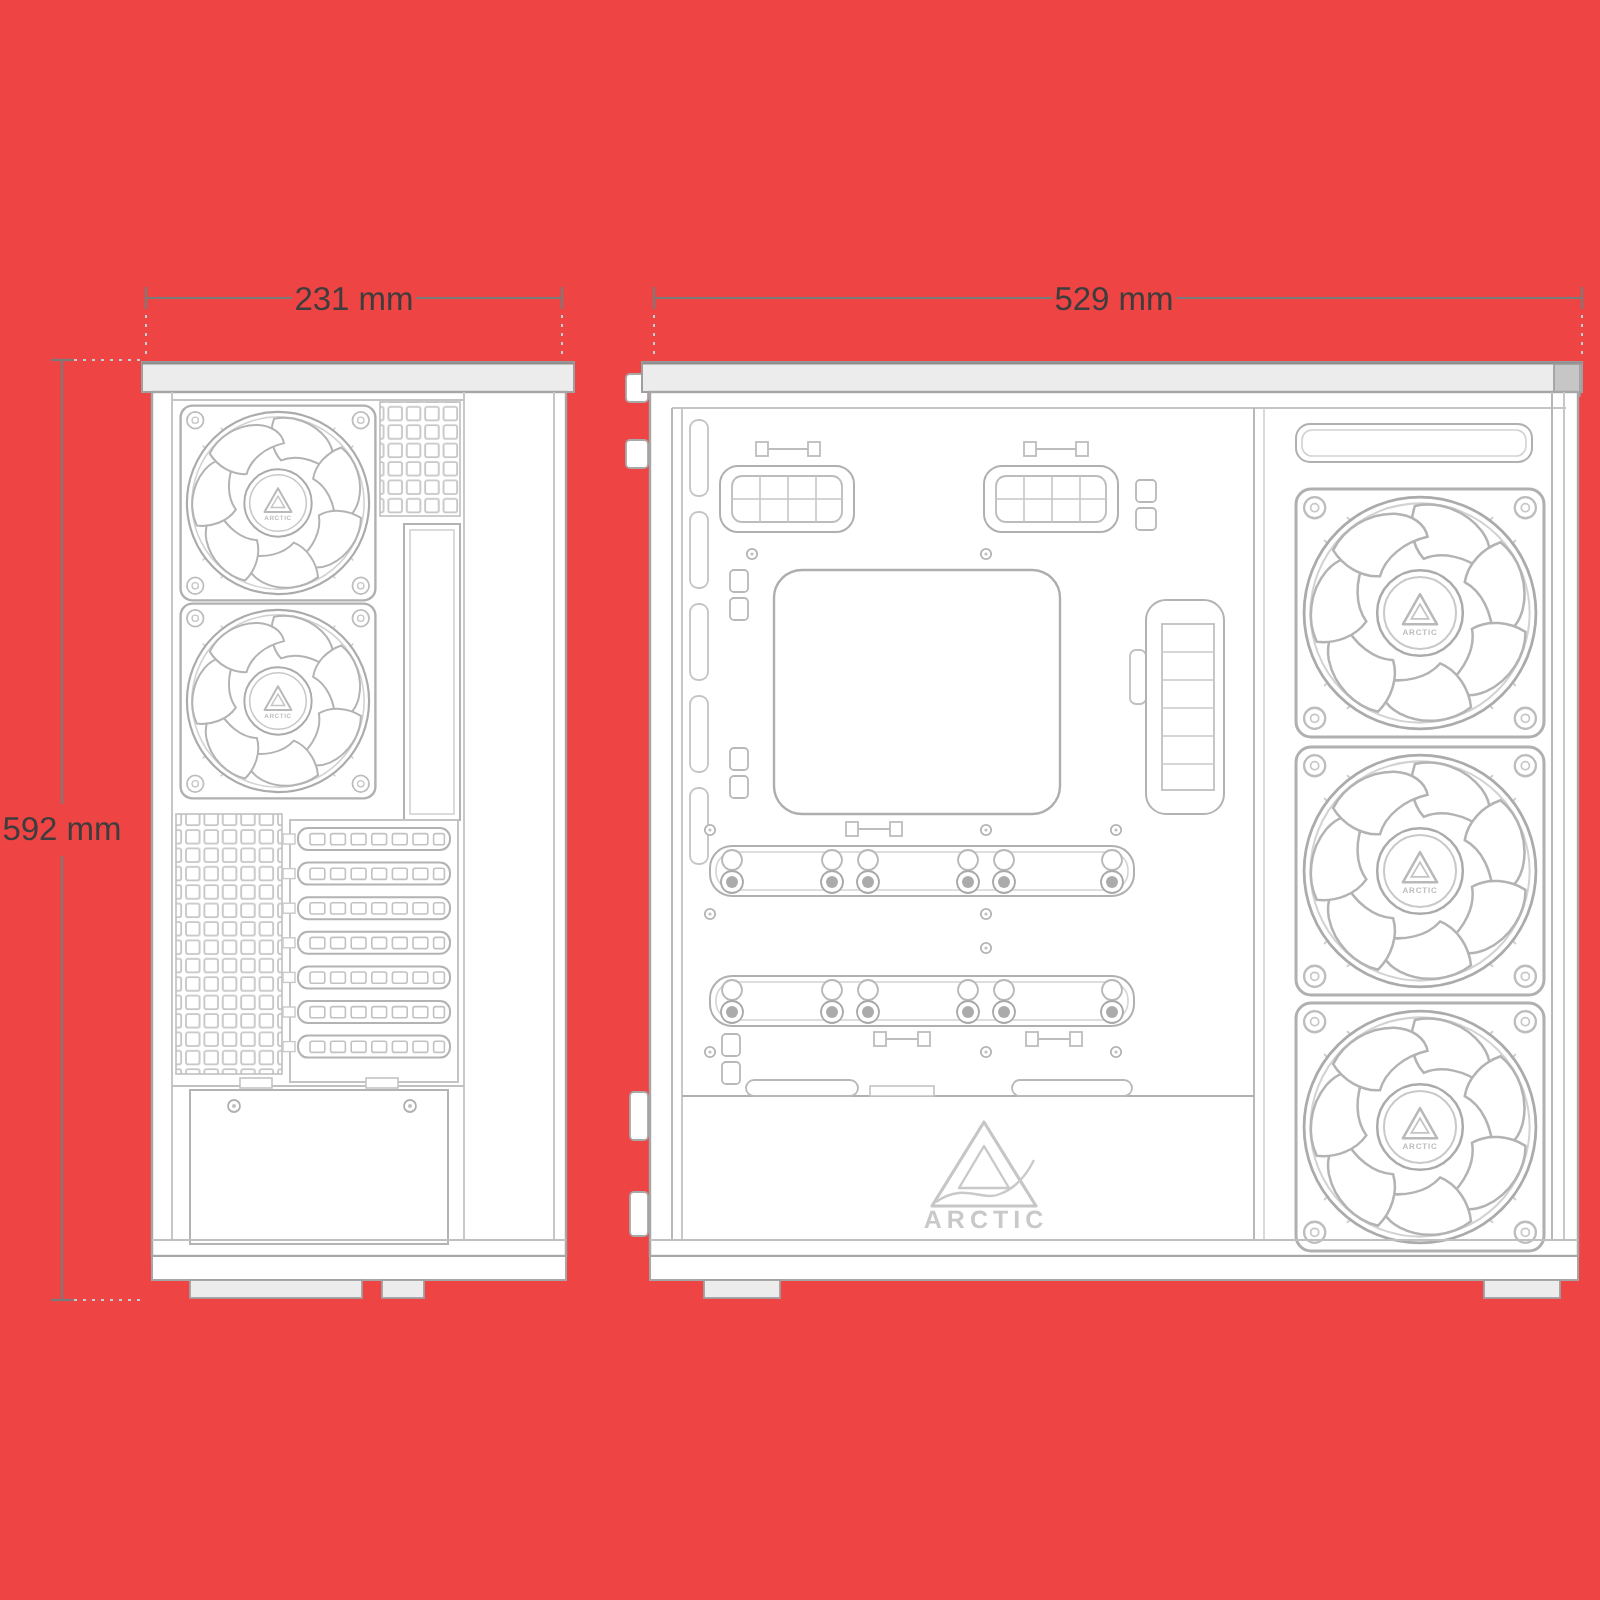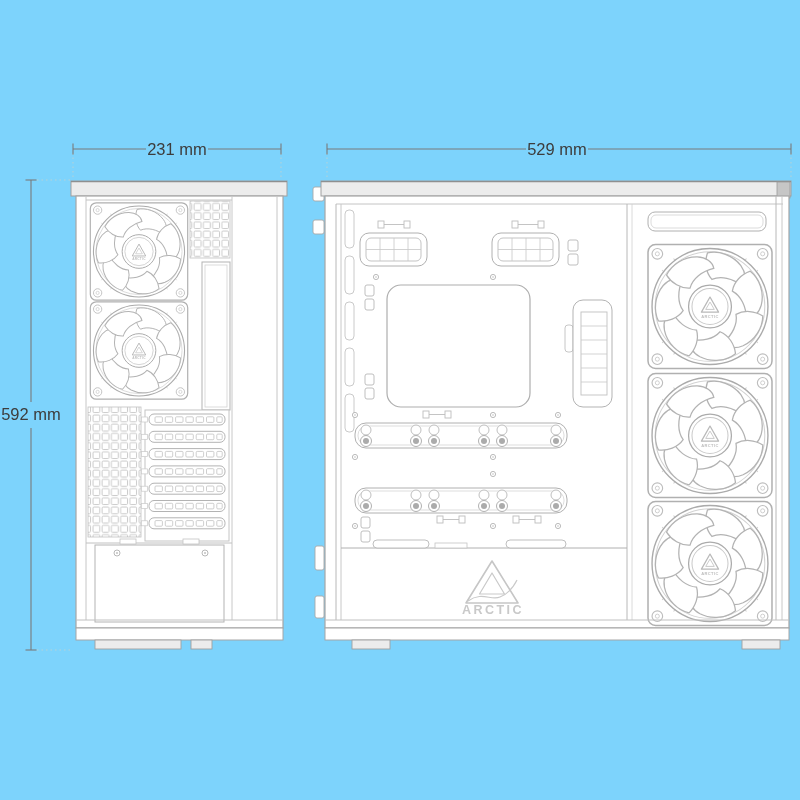--- a/index.html
+++ b/index.html
@@ -1,16 +1,16 @@
 <!DOCTYPE html>
 <html><head>
 <meta charset="utf-8">
 <style>
   html,body{margin:0;padding:0;background:#ffffff;}
-  .stage{width:800px;height:800px;position:relative;background:#7dd3fc;overflow:hidden;
+  .stage{width:800px;height:800px;position:relative;background:#ef4444;overflow:hidden;
          font-family:"Liberation Sans", sans-serif;}
   svg{display:block;}
   text{font-family:"Liberation Sans", sans-serif;}
   .dim-text{font-size:16.5px;fill:#3d3d3d;}
   .logo-text{font-size:12.5px;font-weight:bold;letter-spacing:2.5px;fill:#c9c9c9;}
   .hub-text{font-size:3.2px;letter-spacing:.3px;fill:#bdbdbd;font-weight:bold;}
 </style>
 </head>
 <body>
 

